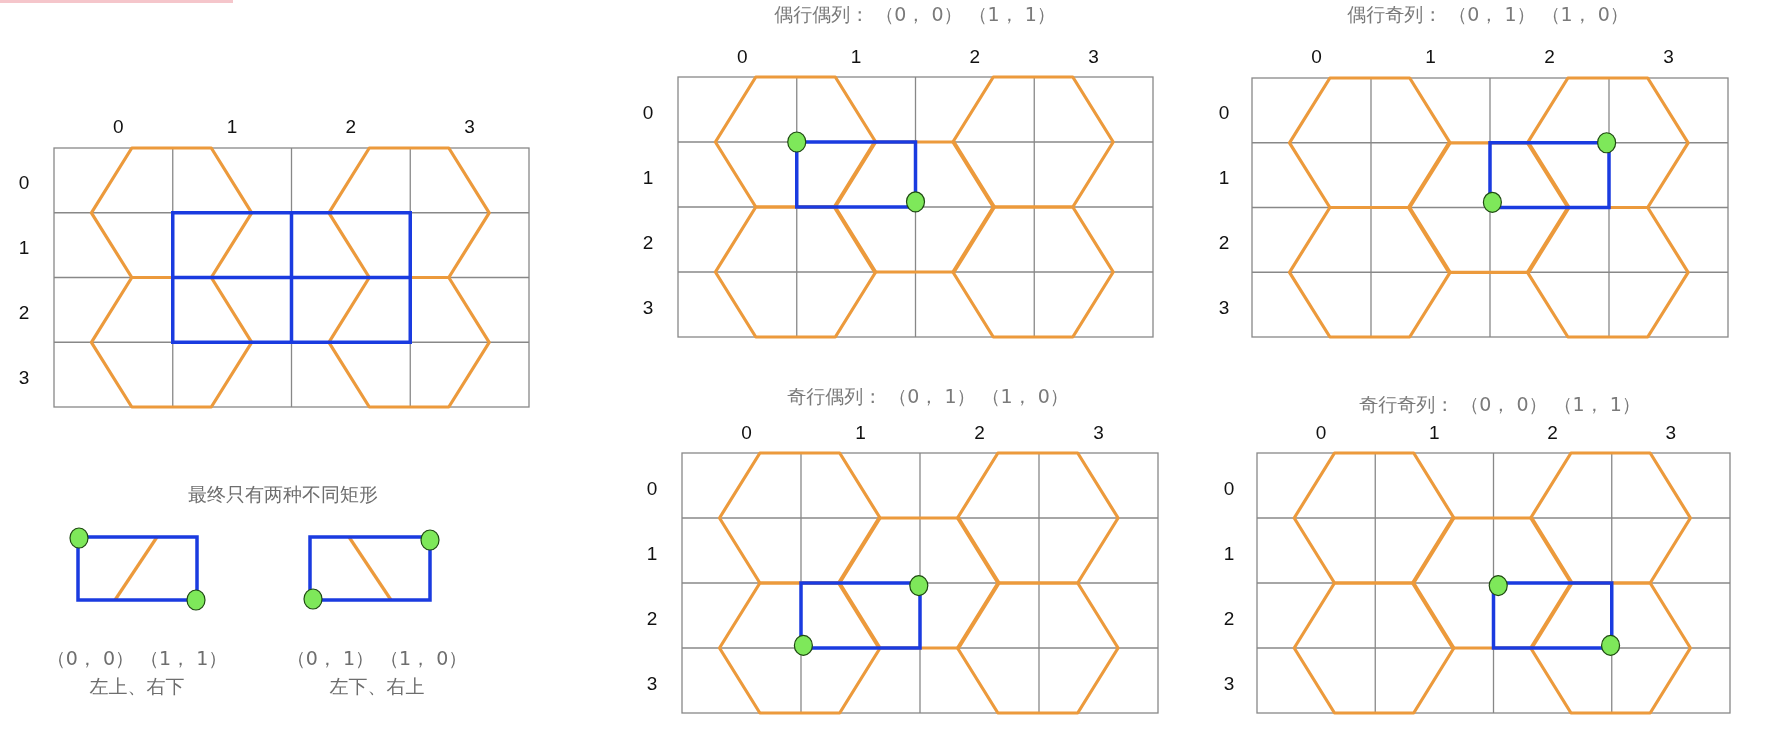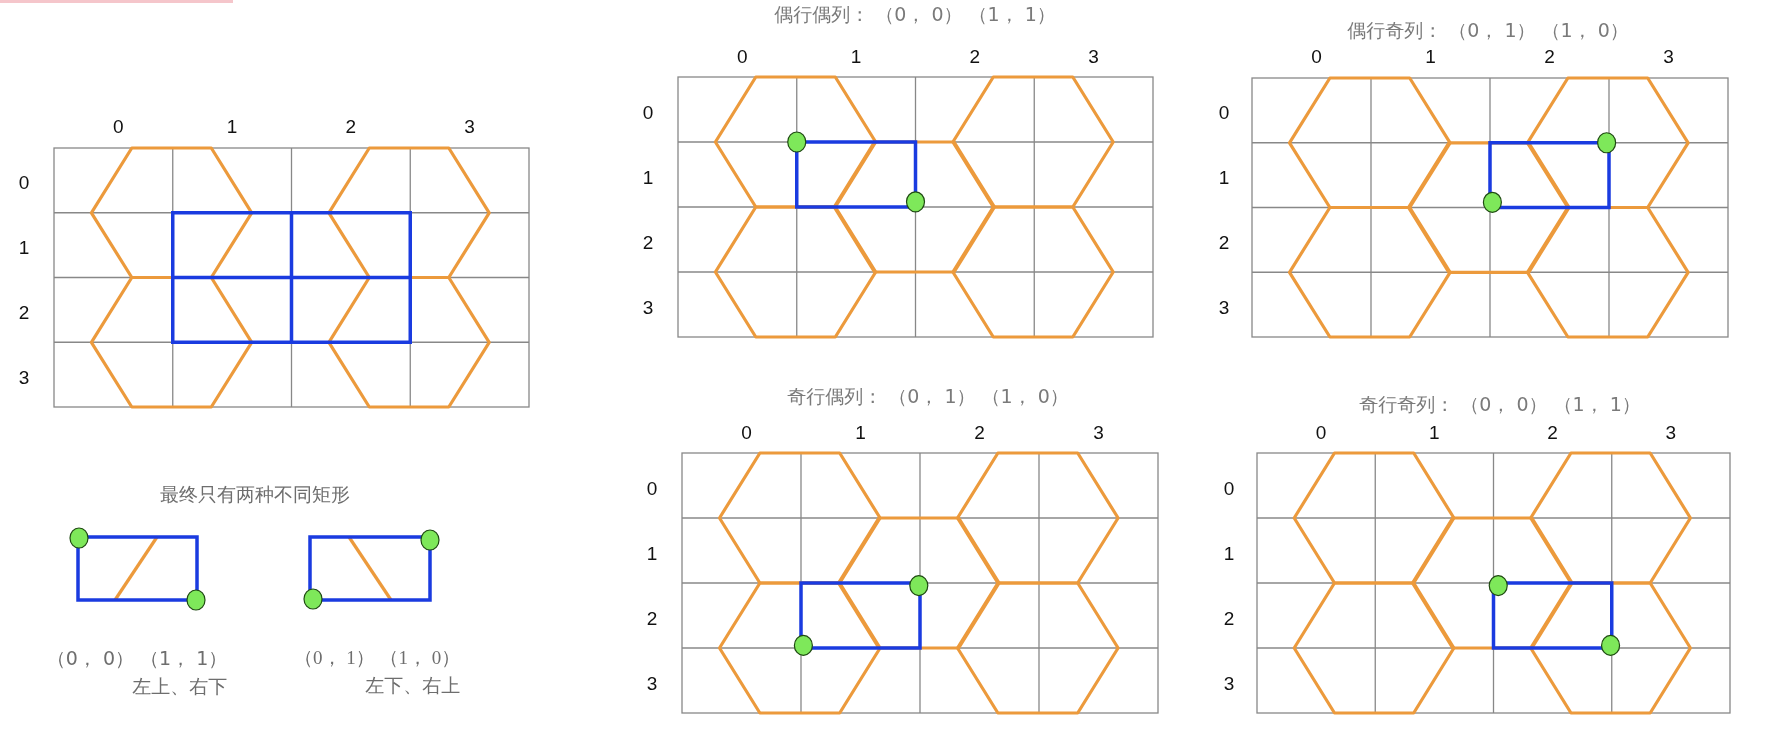--- a/index.html
+++ b/index.html
@@ -4,23 +4,23 @@
   <style>
     html, body { margin: 0; padding: 0; background: #ffffff; }
     body { width: 1766px; height: 740px; position: relative; overflow: hidden;
            font-family: "Liberation Sans", "DejaVu Sans", sans-serif; }
     .pink-bar { position: absolute; left: 0; top: 0; width: 233px; height: 3px; background: #f5c6cb; }
     .panel-title { position: absolute; font-size: 19px; color: #7a7a7a; white-space: nowrap;
                    transform: translateX(-50%); font-family: "DejaVu Sans", sans-serif; }
     .axis-label { position: absolute; font-size: 19px; color: #111; transform: translate(-50%, -50%);
                   font-family: "Liberation Sans", sans-serif; }
     .legend-title { position: absolute; font-size: 19px; color: #6e6e6e; transform: translateX(-50%);
-                    white-space: nowrap; font-family: "DejaVu Sans", sans-serif; }
+                    white-space: nowrap; font-family: "DejaVu Sans", sans-serif; margin-left: 28px; }
     .legend-caption { position: absolute; font-size: 19px; color: #6e6e6e; transform: translateX(-50%);
-                      white-space: nowrap; text-align: right; line-height: 28px;
+                      white-space: nowrap; text-align: center; line-height: 28px;
                       font-family: "DejaVu Sans", sans-serif; }
     svg.overlay { position: absolute; left: 0; top: 0; }
   </style>
 </head>
 <body>
 
 <div class="pink-bar"></div>
 
 <svg class="overlay" id="diagram-svg" width="1766" height="740">
     <g>
@@ -170,21 +170,21 @@
     <div class="axis-label" style="left: 648px; top: 307.5px;">3</div>
     <div class="panel-title" style="left: 915px; top: 2px;">偶行偶列： （0， 0） （1， 1）</div>
     <div class="axis-label" style="left: 1316.5px; top: 57px;">0</div>
     <div class="axis-label" style="left: 1224px; top: 113.375px;">0</div>
     <div class="axis-label" style="left: 1430.5px; top: 57px;">1</div>
     <div class="axis-label" style="left: 1224px; top: 178.125px;">1</div>
     <div class="axis-label" style="left: 1549.5px; top: 57px;">2</div>
     <div class="axis-label" style="left: 1224px; top: 242.875px;">2</div>
     <div class="axis-label" style="left: 1668.5px; top: 57px;">3</div>
     <div class="axis-label" style="left: 1224px; top: 307.625px;">3</div>
-    <div class="panel-title" style="left: 1488px; top: 18px;">偶行奇列： （0， 1） （1， 0）</div>
+    <div class="panel-title" style="left: 1488px; top: 2px;">偶行奇列： （0， 1） （1， 0）</div>
     <div class="axis-label" style="left: 746.5px; top: 433px;">0</div>
     <div class="axis-label" style="left: 652px; top: 488.5px;">0</div>
     <div class="axis-label" style="left: 860.5px; top: 433px;">1</div>
     <div class="axis-label" style="left: 652px; top: 553.5px;">1</div>
     <div class="axis-label" style="left: 979.5px; top: 433px;">2</div>
     <div class="axis-label" style="left: 652px; top: 618.5px;">2</div>
     <div class="axis-label" style="left: 1098.5px; top: 433px;">3</div>
     <div class="axis-label" style="left: 652px; top: 683.5px;">3</div>
     <div class="panel-title" style="left: 928px; top: 384px; text-align: center;">奇行偶列： （0， 1） （1， 0）</div>
     <div class="axis-label" style="left: 1321.12px; top: 433px;">0</div>
@@ -196,16 +196,16 @@
     <div class="axis-label" style="left: 1670.88px; top: 433px;">3</div>
     <div class="axis-label" style="left: 1229px; top: 683.5px;">3</div>
     <div class="panel-title" style="left: 1500px; top: 392px;">奇行奇列： （0， 0） （1， 1）</div>
   </div>
 
 <div class="legend-title" id="legend-title" style="left: 255px; top: 482px;">最终只有两种不同矩形</div>
 <div class="legend-caption" id="legend-cap-0" style="left: 137px; top: 644px;">
   <div>（0， 0） （1， 1）</div>
   <div>左上、右下</div>
 </div>
-<div class="legend-caption" id="legend-cap-1" style="left: 377px; top: 644px; font-family: Liberation Serif, serif;">
+<div class="legend-caption" id="legend-cap-1" style="left: 377px; top: 644px;">
   <div>（0， 1） （1， 0）</div>
   <div>左下、右上</div>
 </div>
 
 </body></html>

